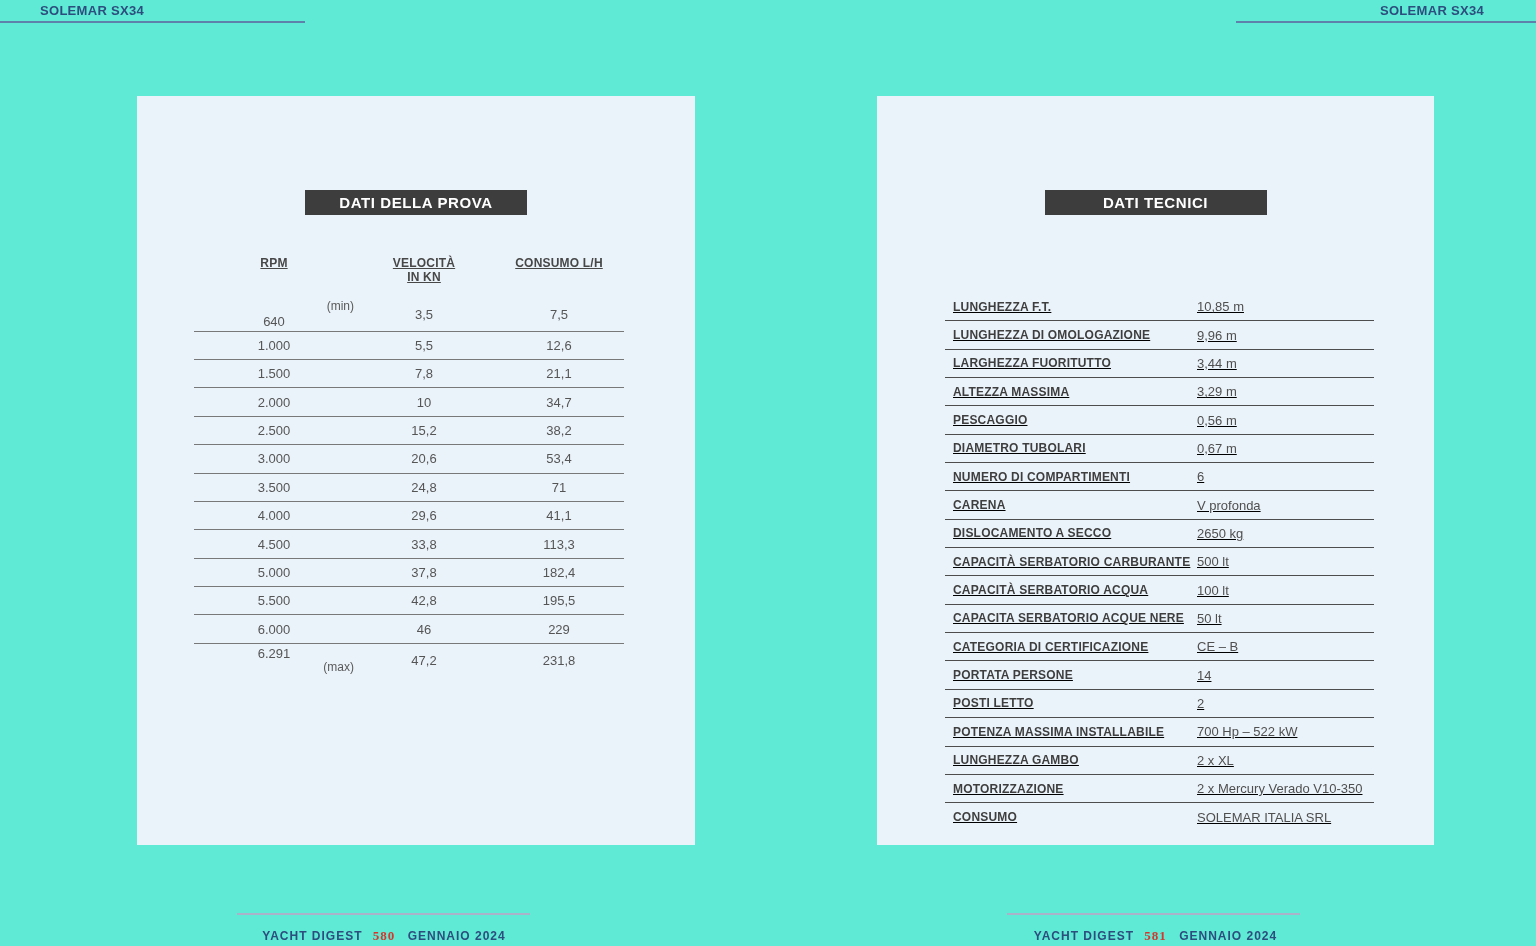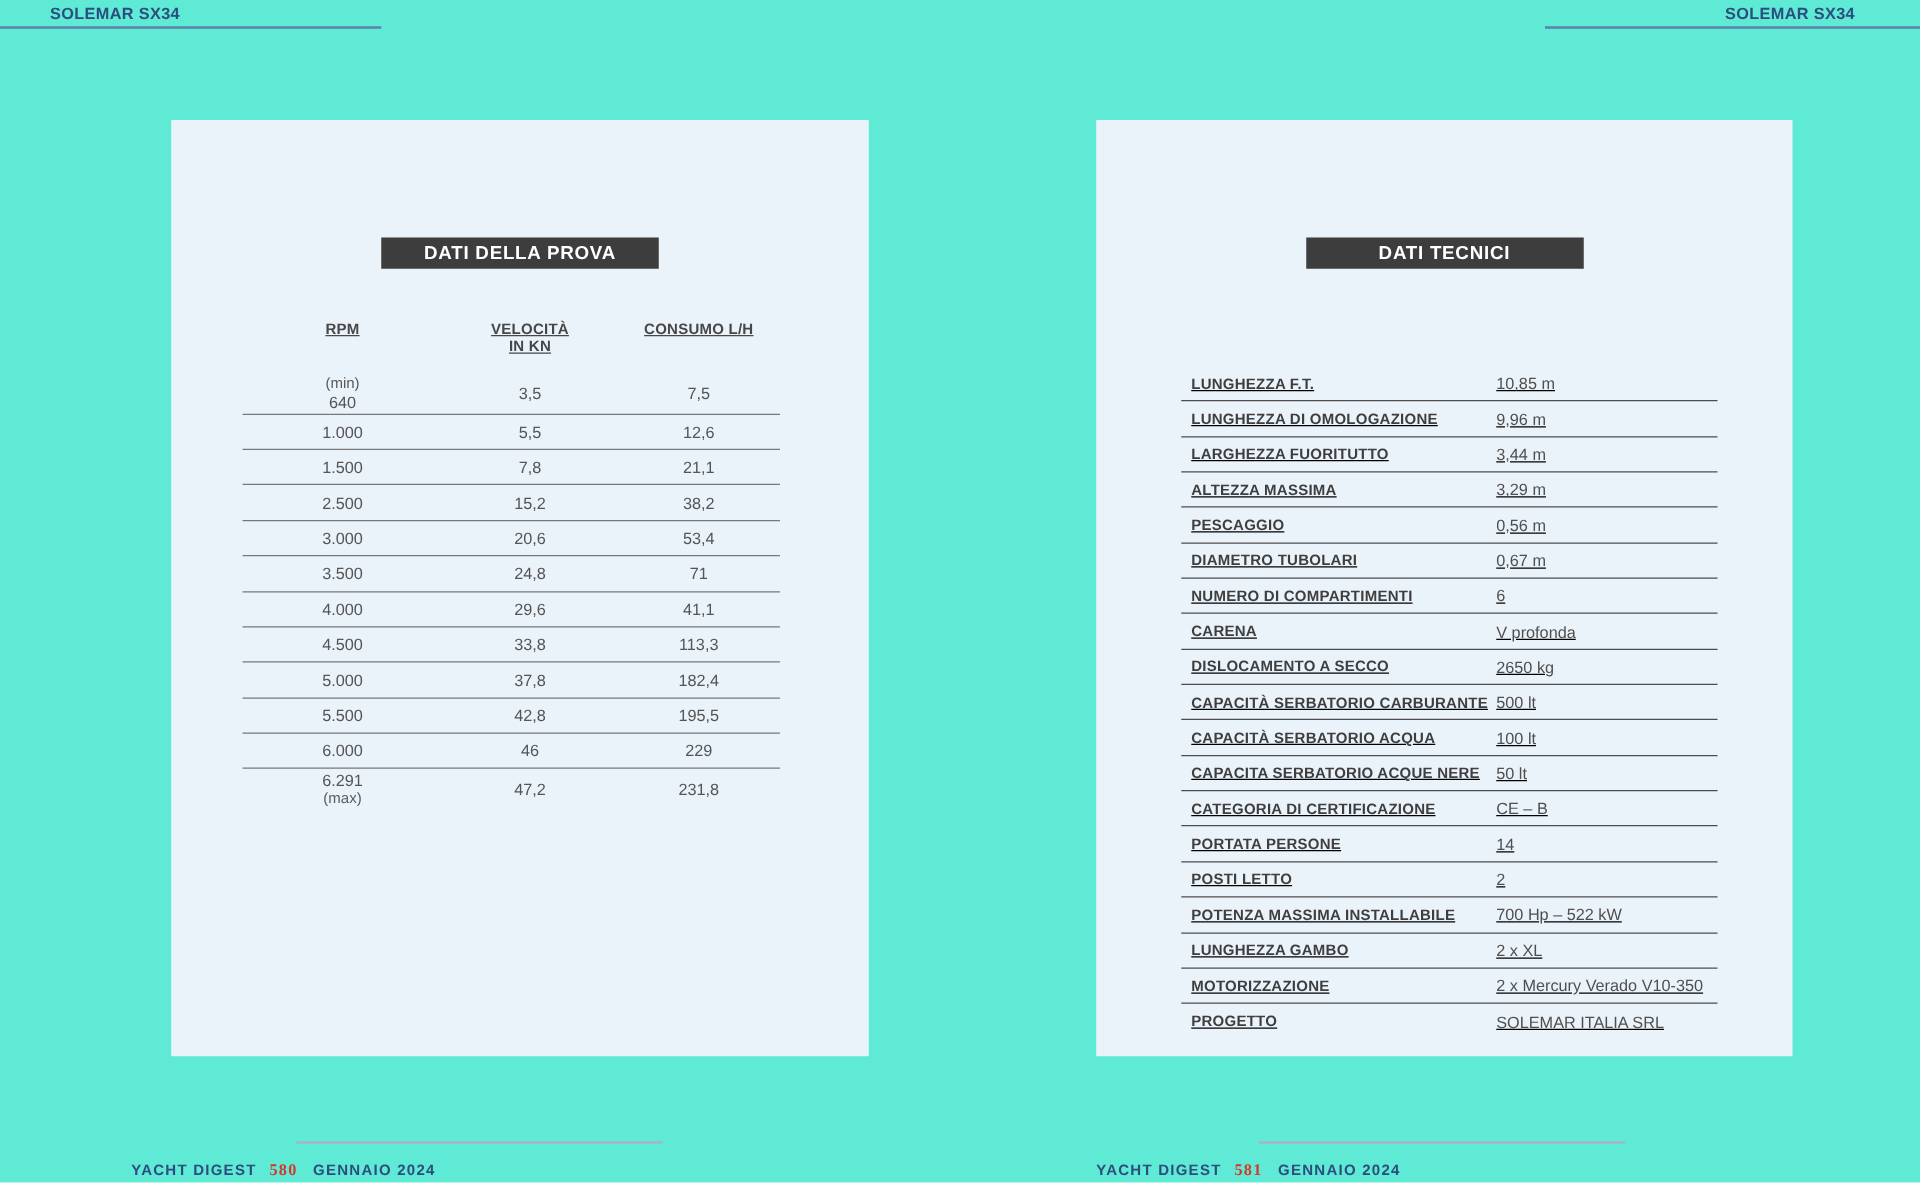--- a/index.html
+++ b/index.html
@@ -32,37 +32,37 @@
   .prova-head .col { font-size:12px; font-weight:bold; color:#474747;
     text-align:center; white-space:pre-line; line-height:1.2; letter-spacing:.2px;text-decoration:underline; }
   .col-rpm { width:160px; }
   .col-speed { width:140px; }
   .col-cons { width:130px; }
   .prova-row { display:flex; align-items:center; min-height:28.4px;
     border-bottom:1px solid #787878; }
   .prova-row:last-child { border-bottom:none; }
   .prova-row .cell { font-size:13px; color:#555555; text-align:center; }
   .rpm-stack { display:flex; flex-direction:column; justify-content:center; padding:2px 0; }
-  .note { font-size:12px; color:#5a5a5a; line-height:1.15; }
+  .note { font-size:12px; color:#5a5a5a; line-height:1.15;text-align:right; }
   [data-field]:empty { display:none; }
 
   
   .tecnici-table { position:absolute; left:68px; top:197px; width:429px; }
   .tecnici-row { display:flex; align-items:center; height:28.35px;
     border-bottom:1px solid #4d4d4d;text-decoration:underline; }
   .tecnici-row:last-child { border-bottom:none; }
   .spec-label { width:252px; padding-left:8px; font-size:12px; font-weight:bold;
     color:#3e3e3e; letter-spacing:.2px; }
   .spec-value { flex:1; font-size:13px; color:#4f4f4f; }
 
   
   .footer-rule { position:absolute; top:913px; width:293px; height:2px; background:#a9b2c9; }
   .footer-rule.left { left:237px; }
   .footer-rule.right { left:1007px; }
-  .footer { position:absolute; top:928px; font-size:12px;
+  .footer { position:absolute; top:928px; text-align:center; font-size:12px;
     font-weight:bold; color:#2d4d7e; letter-spacing:1px; }
   .footer.left { left:105px; width:558px; }
   .footer.right { left:877px; width:557px; }
   .footer .page-number { color:#d4372e; font-family:"Liberation Serif","DejaVu Serif",serif;
     font-size:13px; letter-spacing:1px; margin:0 6px; }
   .footer .issue-date { margin-left:2px; }
 </style>
 </head>
 <body>
 
@@ -109,20 +109,29 @@
           <div class="prova-row">
             <div class="cell col-rpm rpm-stack">
 
               <span data-field="rpm">1.500</span>
 
             </div>
             <div class="cell col-speed" data-field="speed">7,8</div>
             <div class="cell col-cons" data-field="consumption">21,1</div>
           </div>
 
+          <div class="prova-row">
+            <div class="cell col-rpm rpm-stack">
+
+              <span data-field="rpm">2.000</span>
+
+            </div>
+            <div class="cell col-speed" data-field="speed">10</div>
+            <div class="cell col-cons" data-field="consumption">34,7</div>
+          </div>
 
           <div class="prova-row">
             <div class="cell col-rpm rpm-stack">
 
               <span data-field="rpm">2.500</span>
 
             </div>
             <div class="cell col-speed" data-field="speed">15,2</div>
             <div class="cell col-cons" data-field="consumption">38,2</div>
           </div>
@@ -299,21 +308,21 @@
           <div class="spec-label" data-field="label">LUNGHEZZA GAMBO</div>
           <div class="spec-value" data-field="value">2 x XL</div>
         </div>
 
         <div class="tecnici-row">
           <div class="spec-label" data-field="label">MOTORIZZAZIONE</div>
           <div class="spec-value" data-field="value">2 x Mercury Verado V10-350</div>
         </div>
 
         <div class="tecnici-row">
-          <div class="spec-label" data-field="label">PROGETTO</div>
+          <div class="spec-label" data-field="label">CONSUMO</div>
           <div class="spec-value" data-field="value">SOLEMAR ITALIA SRL</div>
         </div>
       </div>
   </div>
 
   <div class="footer-rule left"></div>
   <div class="footer left">
     <span>YACHT DIGEST</span>
     <span class="page-number">580</span>
     <span class="issue-date">GENNAIO 2024</span>

